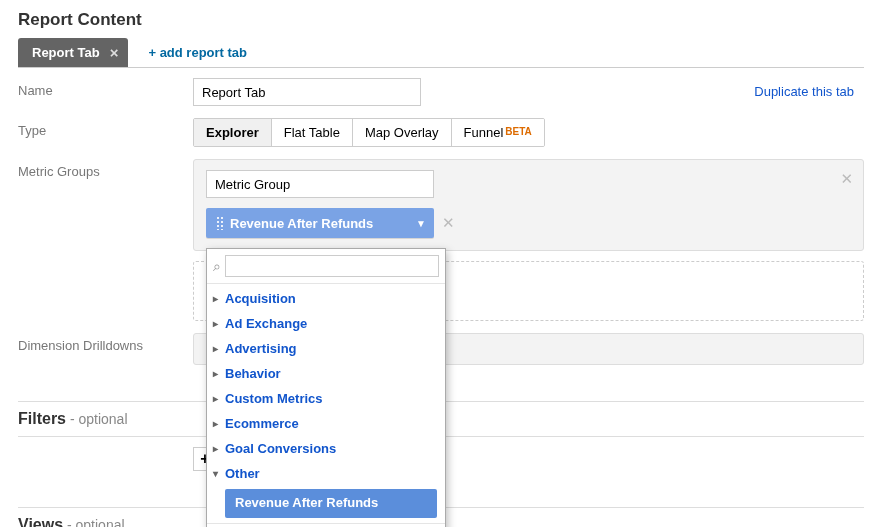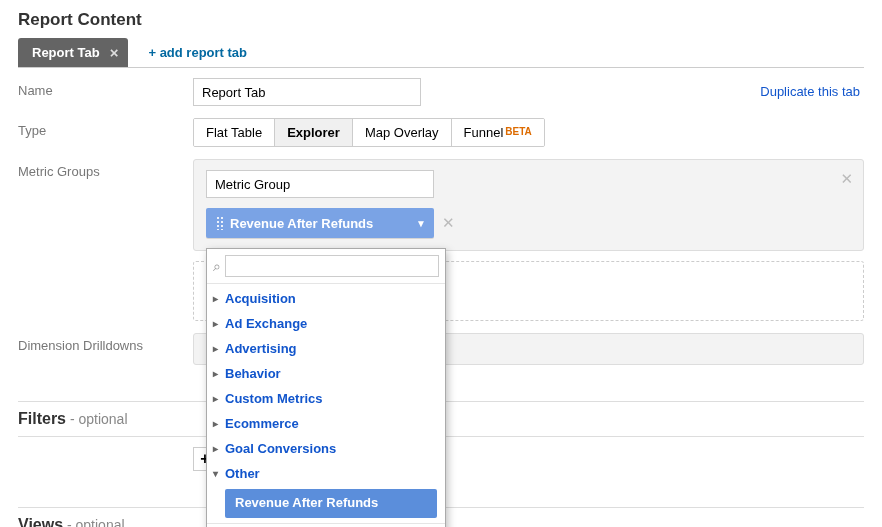--- a/index.html
+++ b/index.html
@@ -94,21 +94,21 @@
   }
   .beta-badge {
     color: #dd6b00;
     font-size: 10px;
     font-weight: bold;
     position: relative;
     top: -3px;
   }
   .duplicate-link {
     position: absolute;
-    right: 4px;
+    right: 10px;
     top: 6px;
     color: #1155cc;
     cursor: pointer;
   }
   .group-box {
     border: 1px solid #ddd;
     background: #f3f3f3;
     border-radius: 3px;
     padding: 10px 12px 12px 12px;
     position: relative;
@@ -290,22 +290,22 @@
     <input class="text-input" type="text" value="Report Tab" style="">
   </div>
   <span class="duplicate-link">Duplicate this tab</span>
 </div>
 
 
 <div class="form-row">
   <div class="row-label">Type</div>
   <div class="row-content">
     <div class="type-toggle">
+      <button class="type-btn active">Explorer</button>
       <button class="type-btn">Flat Table</button>
-      <button class="type-btn active">Explorer</button>
       <button class="type-btn">Map Overlay</button>
       <button class="type-btn">
         <span>Funnel</span>
         <span class="beta-badge">BETA</span>
       </button>
     </div>
   </div>
 </div>
 
 

